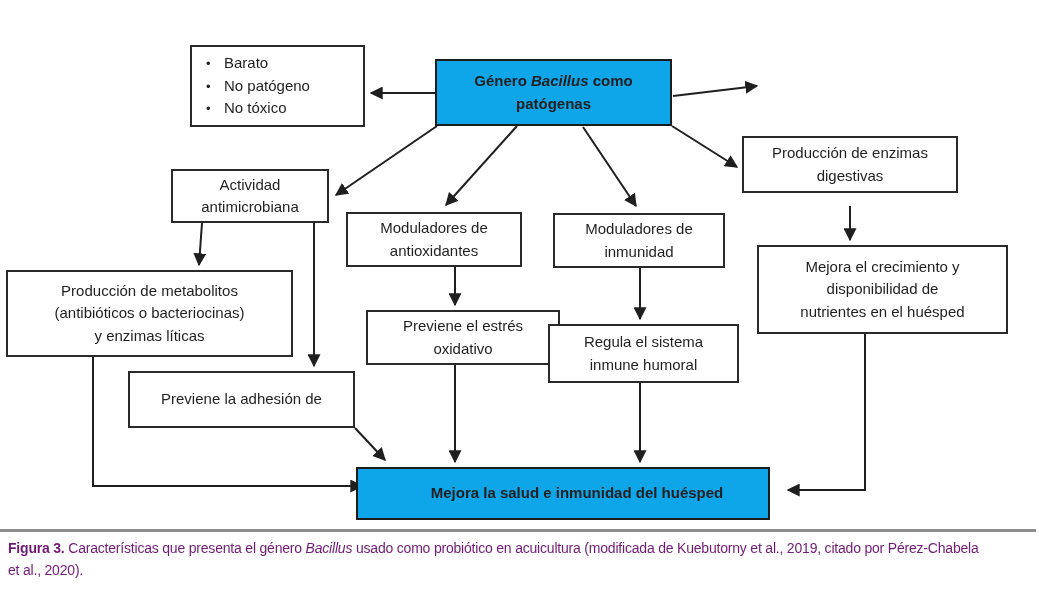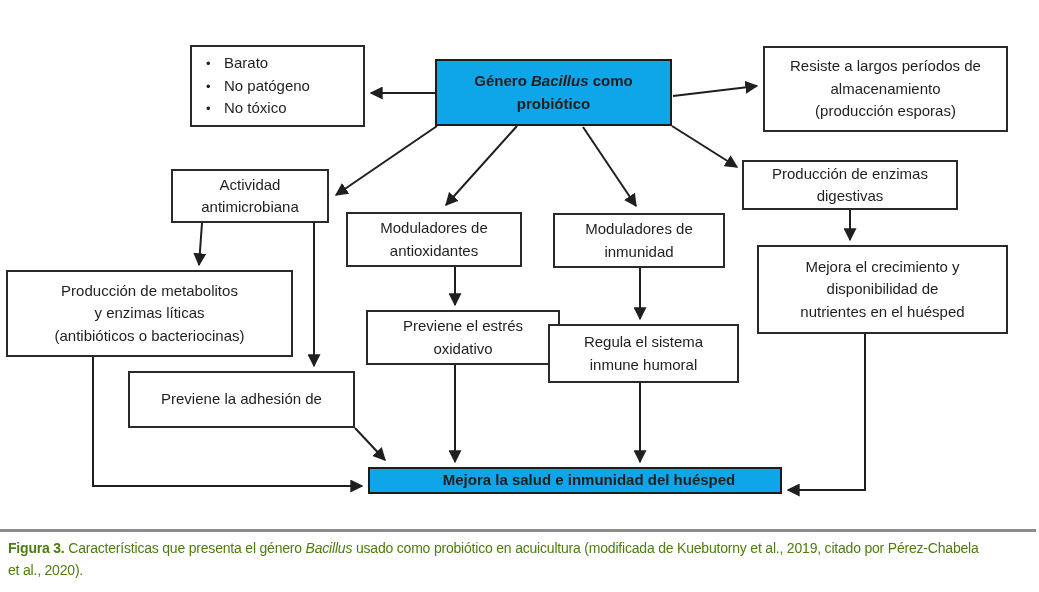--- a/index.html
+++ b/index.html
@@ -56,21 +56,21 @@
     width: 1036px; height: 3px;
     background: #8c8c8c;
   }
   #caption {
     position: absolute;
     left: 8px; top: 537px;
     width: 1020px;
     font-size: 14px;
     line-height: 1.58;
     letter-spacing: -0.2px;
-    color: #4d7c0f;
+    color: #701a75;
   }
   #caption .bold { font-weight: bold; }
 </style>
 </head>
 <body>
 
 <div id="stage">
 
   <svg id="arrow-layer" viewBox="0 0 1039 592" xmlns="http://www.w3.org/2000/svg">
     <defs>
@@ -108,30 +108,25 @@
       <span>No patógeno</span>
     </div>
     <div class="bullet-row">
       <span class="bullet-marker">•</span>
       <span>No tóxico</span>
     </div>
   </div>
 
   <div class="box gray" style="left:435px; top:59px; width:237px; height:67px;">
     <div class="ln"><span>Género </span><span class="italic">Bacillus</span><span> como</span></div>
-    <div class="ln">probiótico</div>
+    <div class="ln">patógenas</div>
   </div>
 
-  <div class="box" style="left:763px; top:46px; width:245px; height:86px;">
-    <div class="ln">Resiste a largos períodos de</div>
-    <div class="ln">almacenamiento</div>
-    <div class="ln">(producción esporas)</div>
-  </div>
 
-  <div class="box" style="left:742px; top:160px; width:216px; height:50px;">
+  <div class="box" style="left:742px; top:136px; width:216px; height:57px;">
     <div class="ln">Producción de enzimas</div>
     <div class="ln">digestivas</div>
   </div>
 
   <div class="box" style="left:171px; top:169px; width:158px; height:54px;">
     <div class="ln">Actividad</div>
     <div class="ln">antimicrobiana</div>
   </div>
 
   <div class="box" style="left:346px; top:212px; width:176px; height:55px;">
@@ -139,22 +134,22 @@
     <div class="ln">antioxidantes</div>
   </div>
 
   <div class="box" style="left:553px; top:213px; width:172px; height:55px;">
     <div class="ln">Moduladores de</div>
     <div class="ln">inmunidad</div>
   </div>
 
   <div class="box" style="left:6px; top:270px; width:287px; height:87px;">
     <div class="ln">Producción de metabolitos</div>
+    <div class="ln">(antibióticos o bacteriocinas)</div>
     <div class="ln">y enzimas líticas</div>
-    <div class="ln">(antibióticos o bacteriocinas)</div>
   </div>
 
   <div class="box" style="left:366px; top:310px; width:194px; height:55px;">
     <div class="ln">Previene el estrés</div>
     <div class="ln">oxidativo</div>
   </div>
 
   <div class="box" style="left:548px; top:324px; width:191px; height:59px;">
     <div class="ln">Regula el sistema</div>
     <div class="ln">inmune humoral</div>
@@ -163,21 +158,21 @@
   <div class="box" style="left:128px; top:371px; width:227px; height:57px;">
     <div class="ln">Previene la adhesión de</div>
   </div>
 
   <div class="box" style="left:757px; top:245px; width:251px; height:89px;">
     <div class="ln">Mejora el crecimiento y</div>
     <div class="ln">disponibilidad de</div>
     <div class="ln">nutrientes en el huésped</div>
   </div>
 
-  <div class="box gray" style="left:368px; top:467px; width:414px; height:27px;padding-left:28px;">
+  <div class="box gray" style="left:356px; top:467px; width:414px; height:53px;padding-left:28px;">
     <div class="ln bottom-label">Mejora la salud e inmunidad  del huésped</div>
   </div>
 
   <div id="divider"></div>
 
   <div id="caption">
     <div><span class="bold">Figura 3.</span><span> Características que presenta el género </span><span class="italic">Bacillus</span><span> usado como probiótico en acuicultura (modificada de Kuebutorny et al., 2019, citado por Pérez-Chabela</span></div>
     <div>et al., 2020).</div>
   </div>
 

